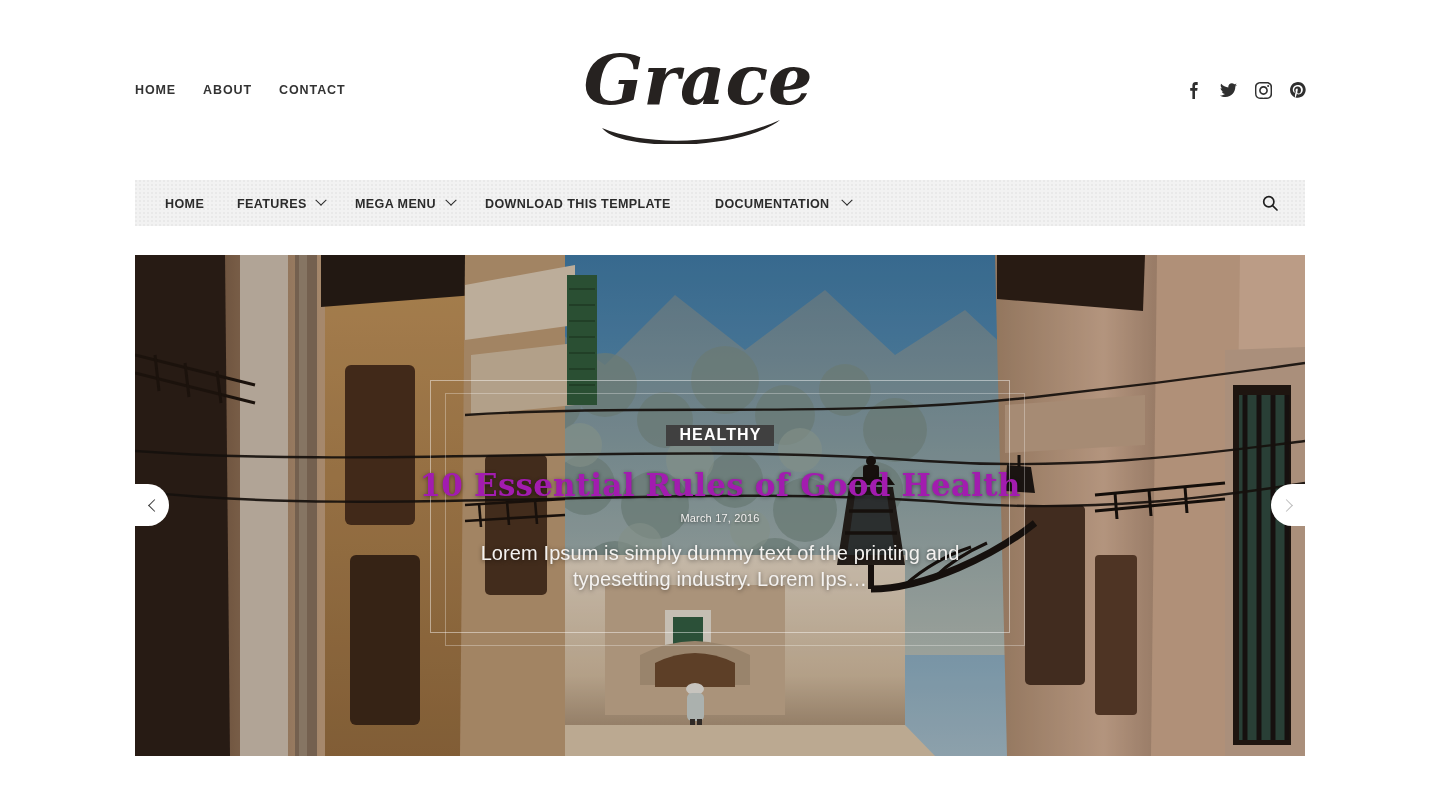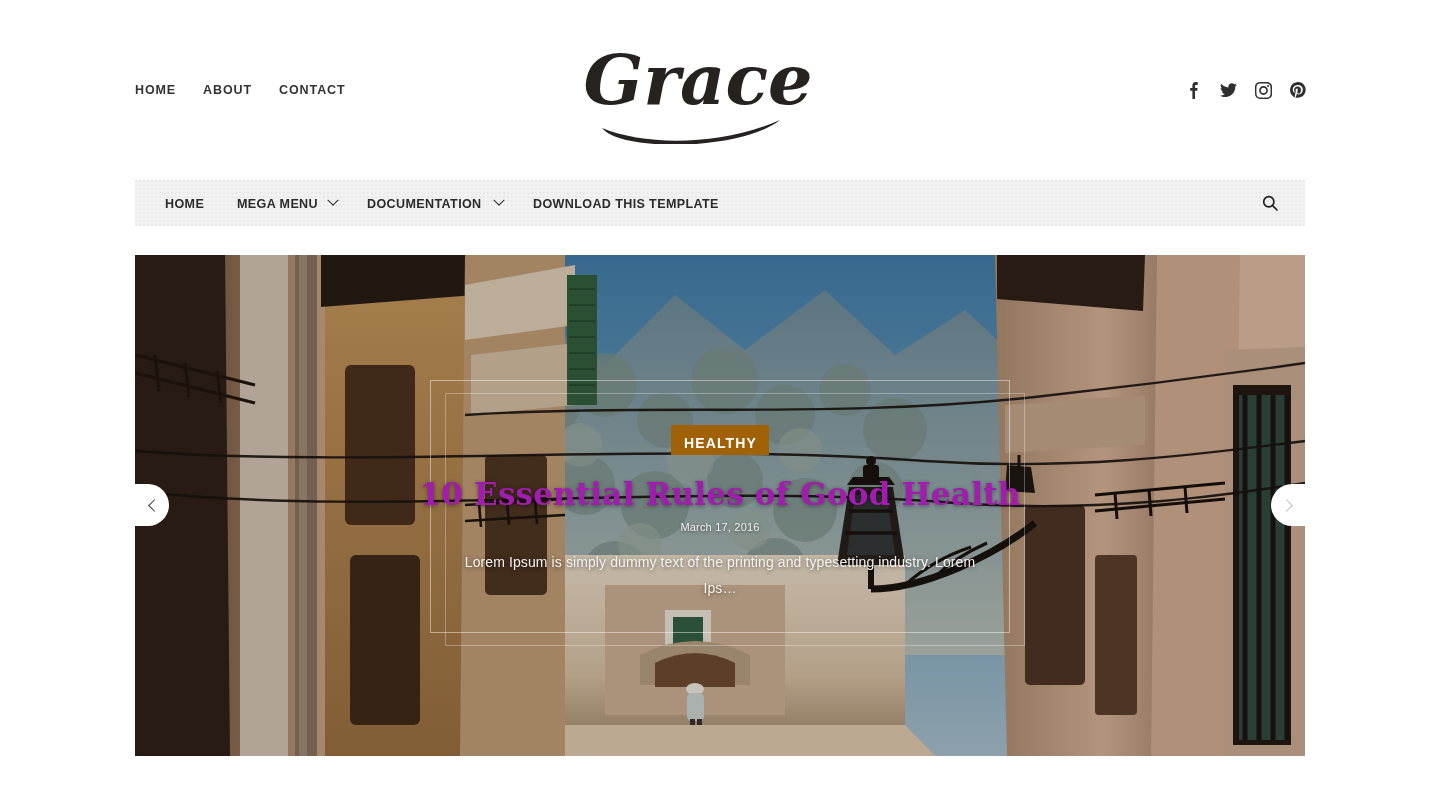--- a/index.html
+++ b/index.html
@@ -184,28 +184,28 @@
 
   .hero-content {
     position: absolute;
     left: 0; right: 0;
     top: 170px;
     text-align: center;
     padding: 0 180px;
   }
   .cat-badge {
     display: inline-block;
-    background: #a16207;
+    background: #404040;
     color: #ffffff;
     font-family: "Liberation Sans", sans-serif;
-    font-size: 14px;
+    font-size: 16px;
     font-weight: 700;
     letter-spacing: 1.1px;
     text-transform: uppercase;
-    padding: 12px 12px 5px 13px;
+    padding: 3px 12px 5px 13px;
     line-height: 13px;
     text-decoration: none;
   }
   .hero-title {
     margin-top: 20px;
     font-family: "DejaVu Serif", serif;
     font-size: 31px;
     font-weight: 700;
     color: #a21caf;
     letter-spacing: 0.2px;
@@ -218,21 +218,21 @@
     font-size: 11px;
     font-weight: 400;
     color: #f2f0ee;
     letter-spacing: 0.2px;
     text-shadow: 0 1px 3px rgba(0,0,0,0.5);
   }
   .hero-excerpt {
     margin: 16px auto 0;
     max-width: 520px;
     font-family: "Liberation Sans", sans-serif;
-    font-size: 14px;
+    font-size: 20px;
     font-weight: 400;
     color: #f4f2f0;
     line-height: 26px;
     letter-spacing: 0.1px;
     text-shadow: 0 1px 4px rgba(0,0,0,0.5);
   }
 
   
   .arrow {
     position: absolute;
@@ -308,33 +308,37 @@
     </div>
   </div>
 
   <div class="mainnav">
     <div class="mainnav-items">
 
       <div class="mainnav-item">
         <span class="lbl">HOME</span>
       </div>
 
+      <div class="mainnav-item">
+        <span class="lbl">FEATURES</span>
+        <span class="chev-down"></span>
+      </div>
 
       <div class="mainnav-item">
         <span class="lbl">MEGA MENU</span>
         <span class="chev-down"></span>
       </div>
 
       <div class="mainnav-item">
+        <span class="lbl">DOWNLOAD THIS TEMPLATE</span>
+      </div>
+
+      <div class="mainnav-item">
         <span class="lbl">DOCUMENTATION</span>
         <span class="chev-down"></span>
-      </div>
-
-      <div class="mainnav-item">
-        <span class="lbl">DOWNLOAD THIS TEMPLATE</span>
       </div>
     </div>
 
     <div class="nav-search">
       <svg width="16" height="16" viewBox="0 0 16 16">
         <circle cx="6.8" cy="6.8" r="5.1" fill="none" stroke="#1f1f1f" stroke-width="1.7"></circle>
         <line x1="10.6" y1="10.6" x2="15" y2="15" stroke="#1f1f1f" stroke-width="1.7" stroke-linecap="round"></line>
       </svg>
     </div>
   </div>

